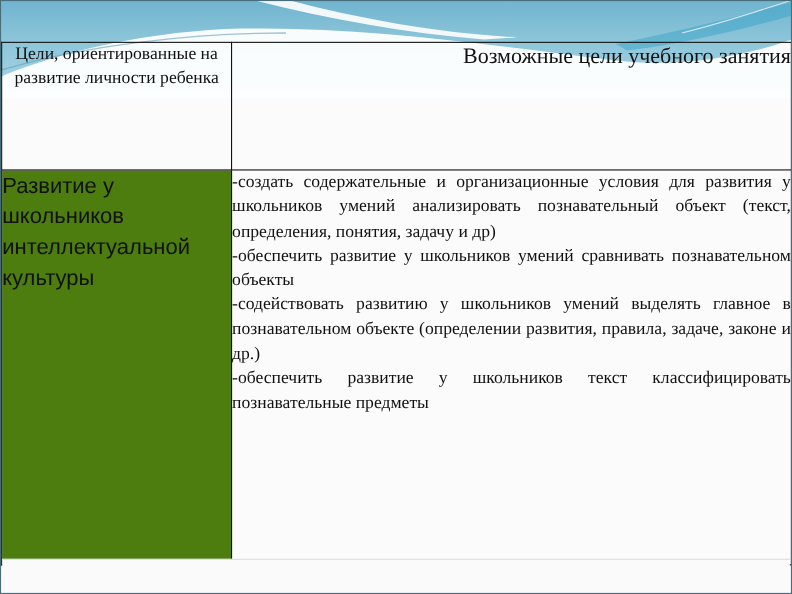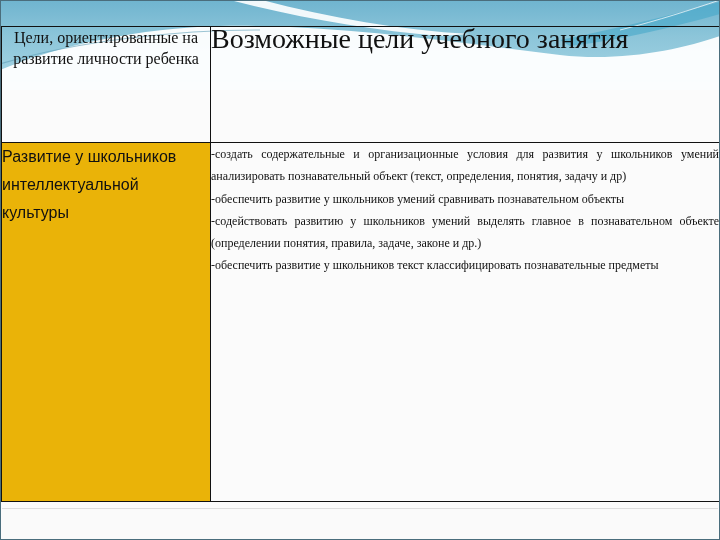--- a/index.html
+++ b/index.html
@@ -25,21 +25,21 @@
     .banner svg { position: absolute; left: 0; top: 0; }
     .slide-frame {
       position: absolute;
       left: 0; top: 0;
       width: 718px; height: 538px;
       border: 1px solid #4a6d7c;
       pointer-events: none;
     }
     table.goals {
       position: absolute;
-      left: 1px; top: 26px;
+      left: 1px; top: 38px;
       width: 718px;
       height: 476px;
       border-collapse: collapse;
       table-layout: fixed;
     }
     table.goals td, table.goals th {
       border: 1.5px solid #111;
       vertical-align: top;
       padding: 0;
     }
@@ -49,35 +49,35 @@
     th.h1 {
       font-weight: normal;
       font-size: 16px;
       line-height: 21px;
       text-align: center;
       padding-top: 6px;
       background: transparent;
     }
     th.h2 {
       font-weight: normal;
-      font-size: 28px;
+      font-size: 20px;
       line-height: 24px;
-      text-align: left;
+      text-align: right;
       padding-top: 9px;
       background: transparent;
     }
     td.b1 {
       font-family: "Liberation Sans", sans-serif;
-      font-size: 16px;
+      font-size: 20px;
       line-height: 28px;
       padding: 4px 6px 0 6px;
-      background: #eab308;
+      background: #4d7c0f;
     }
     td.b2 {
-      font-size: 12px;
+      font-size: 16px;
       line-height: 22.3px;
       padding: 7px 6px 0 6px;
       text-align: justify;
       background: #fbfbfb;
     }
     .goal { display: block; }
     .footer-strip {
       position: absolute;
       left: 2px; top: 508px;
       width: 716px; height: 30px;
@@ -106,21 +106,21 @@
   <tbody>
       <tr class="head">
     <th class="h1">Цели, ориентированные на развитие личности ребенка</th>
     <th class="h2">Возможные цели учебного занятия</th>
   </tr>
   <tr>
     <td class="b1">Развитие у школьников интеллектуальной культуры</td>
     <td class="b2">
       <span class="goal">-создать содержательные и организационные условия для развития у школьников умений анализировать познавательный объект (текст, определения, понятия, задачу и др)</span>
       <span class="goal">-обеспечить развитие у школьников умений сравнивать познавательном объекты</span>
-      <span class="goal">-содействовать развитию у школьников умений выделять главное в познавательном объекте (определении понятия, правила, задаче, законе и др.)</span>
+      <span class="goal">-содействовать развитию у школьников умений выделять главное в познавательном объекте (определении развития, правила, задаче, законе и др.)</span>
       <span class="goal">-обеспечить развитие у школьников текст классифицировать познавательные предметы</span>
     </td>
   </tr>
 </tbody>
   </table>
 
 <div class="footer-strip"></div>
 <div class="slide-frame"></div>
 
 </body></html>

